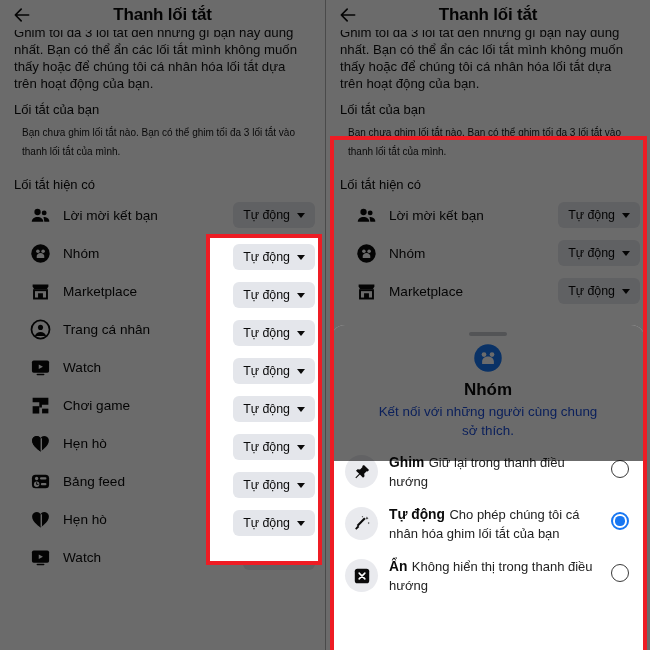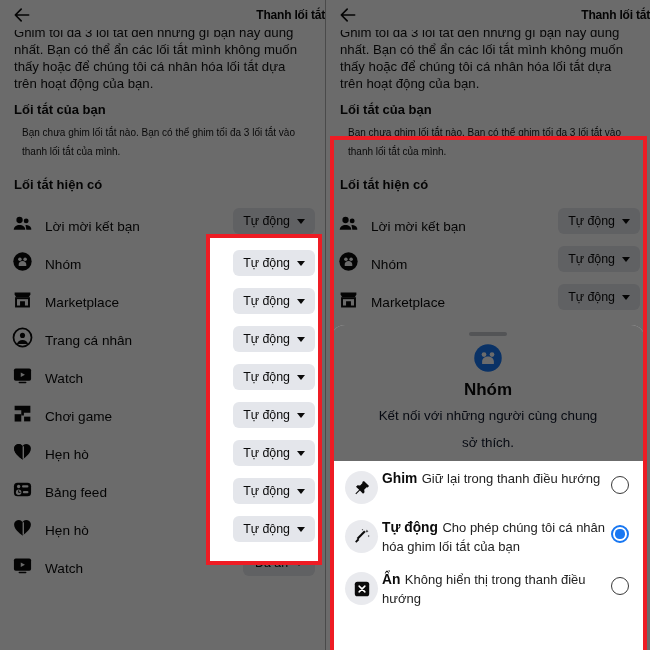--- a/index.html
+++ b/index.html
@@ -35,45 +35,45 @@
     position: relative;
     height: 30px;
     background: #ffffff;
     display: flex; align-items: center;
     padding: 0 12px;
     z-index: 5;
   }
   .back-icon { width: 20px; height: 20px; display:block; }
   .appbar-title {
     position: absolute; left: 0; right: 0;
-    text-align: right;
-    font-size: 12px; font-weight: 700; color: #0b0b0b;
+    text-align: center;
+    font-size: 17px; font-weight: 700; color: #0b0b0b;
     letter-spacing: -0.2px;
   }
 
   
   .content { padding: 0 0 0 0; background:#fff; }
   .para {
     font-size: 13.2px; line-height: 17px; color: #111;
     padding: 0 14px;
   }
   .para.clip { margin-top: -6px; }
   .section-title {
-    font-size: 13px; font-weight: 700; color: #0b0b0b;
+    font-size: 13px; font-weight: 400; color: #0b0b0b;
     padding: 10px 14px 4px 14px;
   }
   .subnote {
     font-size: 10px; line-height: 19px; color: #151515;
     padding: 2px 20px 6px 22px;
   }
 
   .row {
-    display: flex; align-items: flex-end;
+    display: flex; align-items: center;
     height: 38px;
-    padding: 0 10px 0 12px;
+    padding: 0 10px 0 30px;
     gap: 12px;
   }
   .row-ico { width: 21px; height: 21px; flex: 0 0 21px; display:block; }
   .row-label {
     flex: 1 1 auto;
     font-size: 13.6px; color: #0b0b0b;
     white-space: nowrap;
   }
   .chip {
     flex: 0 0 auto;
@@ -137,26 +137,26 @@
   }
   .sheet-head { text-align: center; padding: 7px 16px 0 16px; }
   .sheet-glyph {
     width: 30px; height: 30px; margin: 0 auto 7px auto; display:block;
   }
   .sheet-title {
     font-size: 17px; font-weight: 700; color: #0b0b0b;
     margin-bottom: 2px;
   }
   .sheet-sub {
-    font-size: 13.4px; line-height: 27px; color: #0f172a;
+    font-size: 13.4px; line-height: 19px; color: #1d4ed8;
     padding: 0 26px;
   }
   .opts { padding: 6px 12px 0 12px; }
   .opt {
-    display: flex; align-items: flex-start; gap: 4px;
+    display: flex; align-items: flex-start; gap: 11px;
     padding: 7px 4px 7px 2px;
   }
   .opt-ico-wrap {
     width: 33px; height: 33px; border-radius: 50%;
     background: #e9eaee;
     flex: 0 0 33px;
     display:flex; align-items:center; justify-content:center;
     margin-top: 2px;
   }
   .opt-ico { width: 18px; height: 18px; display:block; }

